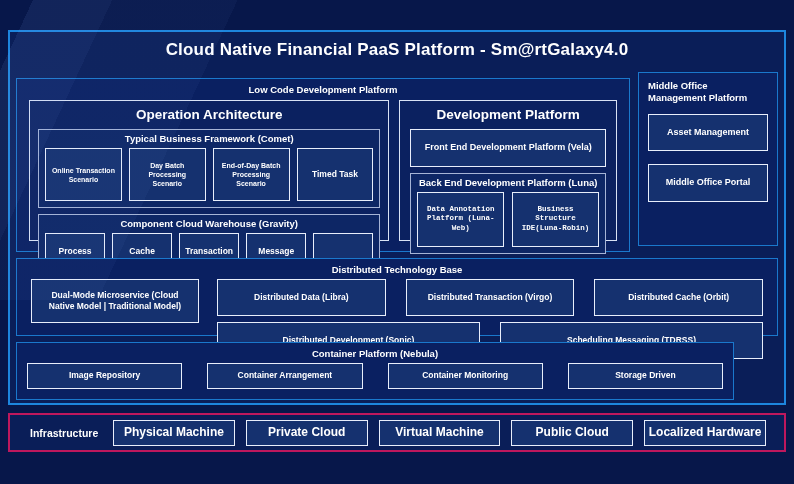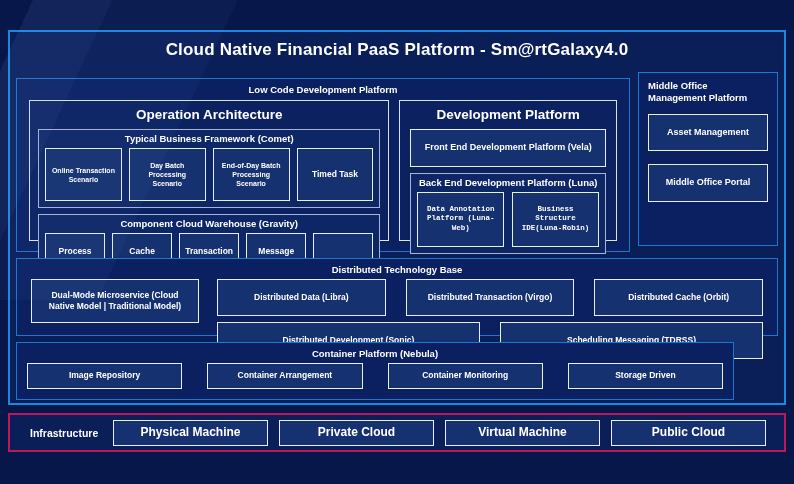--- a/index.html
+++ b/index.html
@@ -176,13 +176,14 @@
     </div>
   </div>
 </div>
 
 <div class="infra">
   <div class="infra-label">Infrastructure</div>
   <div class="leaf">Physical Machine</div>
   <div class="leaf">Private Cloud</div>
   <div class="leaf">Virtual Machine</div>
   <div class="leaf">Public Cloud</div>
+  <div class="leaf">Localized Hardware</div>
 </div>
 
 </body></html>

